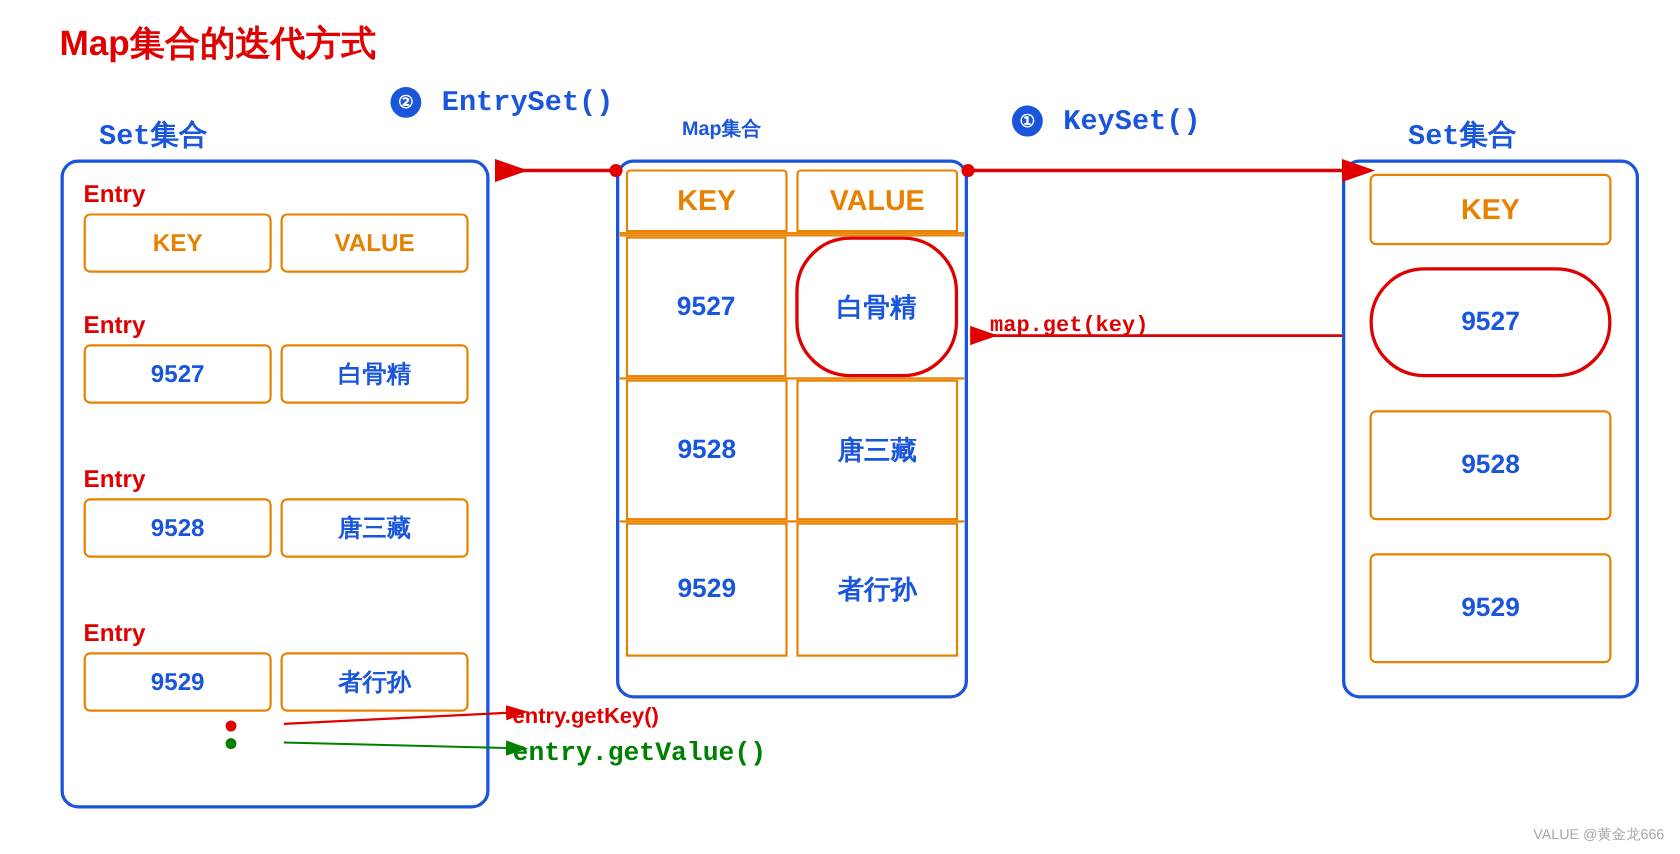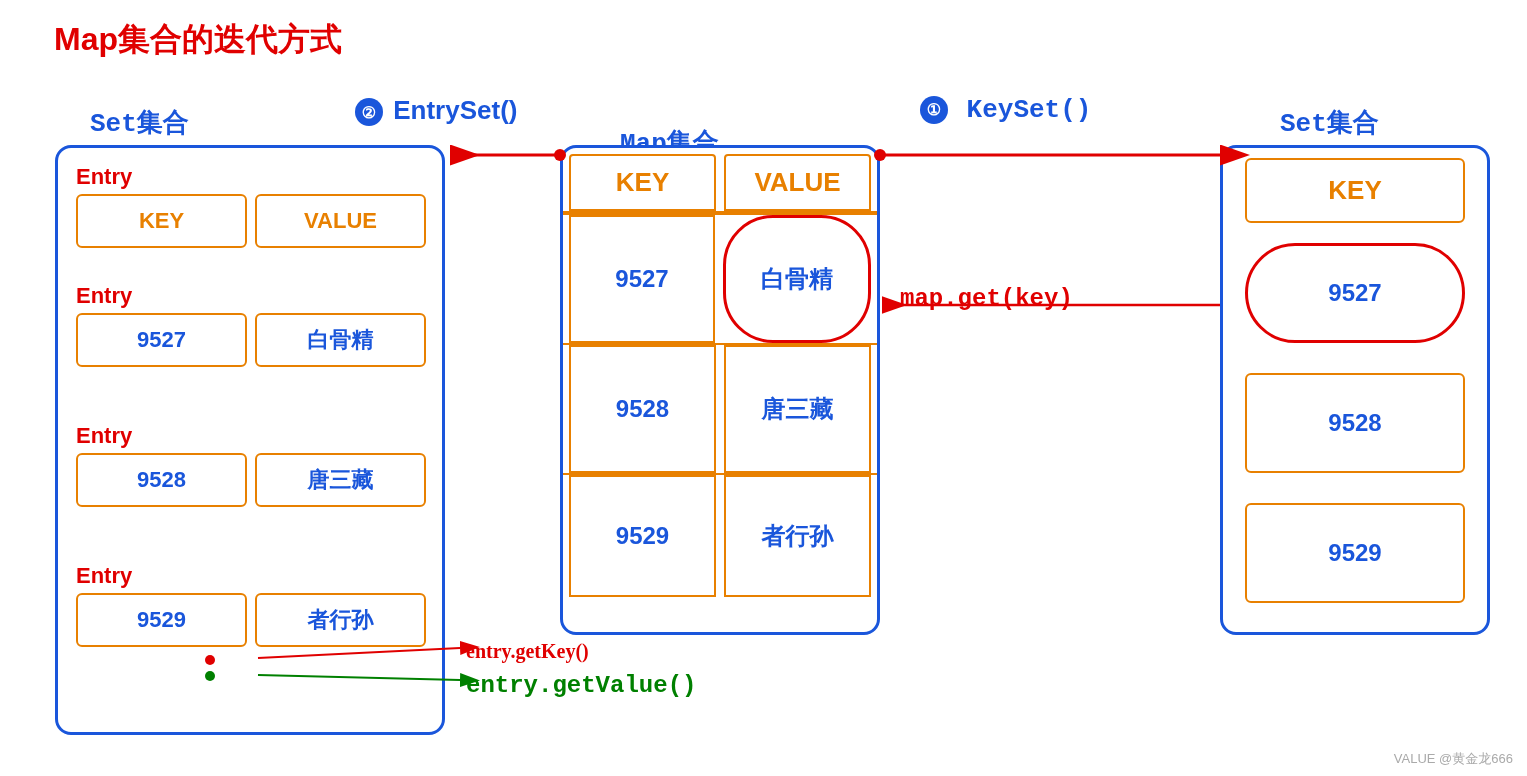--- a/index.html
+++ b/index.html
@@ -82,24 +82,23 @@
     .entry-g2 { top: 135px; }
     .entry-g3 { top: 275px; }
     .entry-g4 { top: 415px; }
 
     
     .map-label {
       position: absolute;
       top: 105px;
       left: 620px;
       color: #1a56db;
-      font-size: 26px;
-      font-weight: bold;
-      font-family: Liberation Mono, monospace;
-      margin-top: 20px;
+      font-size: 18px;
+      font-weight: bold;
+      font-family: Liberation Sans, sans-serif;
     }
 
     .middle-box {
       position: absolute;
       top: 145px;
       left: 560px;
       width: 320px;
       height: 490px;
       border: 3px solid #1a56db;
       border-radius: 16px;
@@ -219,26 +218,26 @@
       top: 0;
       left: 0;
       width: 1527px;
       height: 776px;
       pointer-events: none;
     }
 
     
     .label-entryset {
       position: absolute;
-      top: 95px;
+      top: 78px;
       left: 355px;
       color: #1a56db;
       font-size: 26px;
       font-weight: bold;
-      font-family: Liberation Sans, sans-serif;
+      font-family: Liberation Mono, monospace;
     }
 
     .circle-num {
       display: inline-flex;
       align-items: center;
       justify-content: center;
       width: 28px;
       height: 28px;
       border-radius: 50%;
       background: #1a56db;
@@ -257,34 +256,34 @@
       font-size: 26px;
       font-weight: bold;
       font-family: 'Courier New', monospace;
     }
 
     .label-mapget {
       position: absolute;
       top: 285px;
       left: 900px;
       color: #e00000;
-      font-size: 24px;
+      font-size: 20px;
       font-weight: bold;
       font-family: 'Courier New', monospace;
       text-align: right;
     }
 
     .label-getkey {
       position: absolute;
       top: 640px;
       left: 466px;
       color: #e00000;
       font-size: 20px;
       font-weight: bold;
-      font-family: Liberation Serif, serif;
+      font-family: Liberation Sans, sans-serif;
     }
 
     .label-getvalue {
       position: absolute;
       top: 672px;
       left: 466px;
       color: #008000;
       font-size: 24px;
       font-weight: bold;
       font-family: 'Courier New', monospace;

